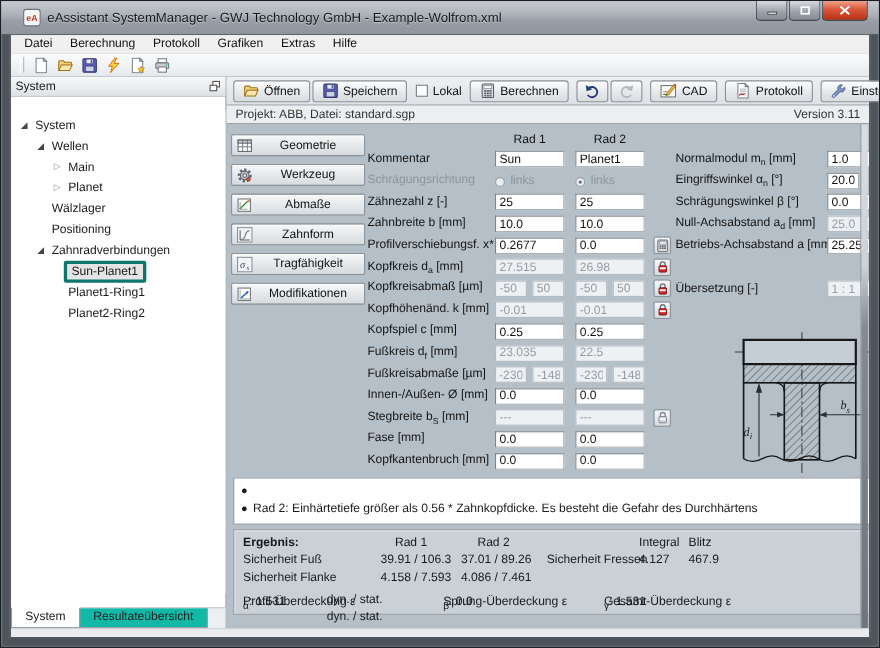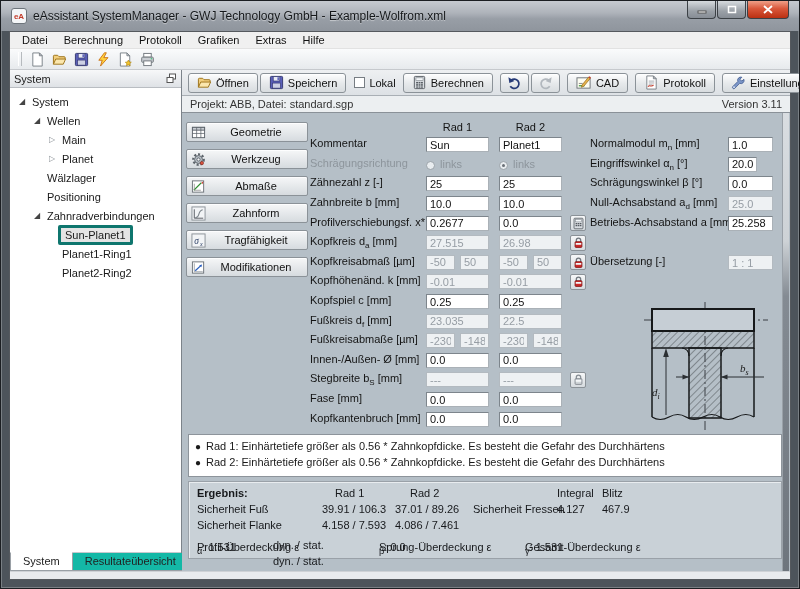--- a/index.html
+++ b/index.html
@@ -2,21 +2,21 @@
 <html><head>
 <meta charset="utf-8">
 <style>
   html,body{margin:0;padding:0;background:#6b7076;font-family:"Liberation Sans","DejaVu Sans",sans-serif;}
   *{box-sizing:border-box;}
   .win{position:relative;width:800px;height:589px;background:#4d545b;border:1px solid #1b1e22;
        box-shadow:inset 0 0 0 1px rgba(255,255,255,.25);overflow:hidden;}
   
   .titlebar{position:absolute;left:0;top:0;right:0;height:30px;
     background:linear-gradient(180deg,#c6cad0 0%,#aeb3ba 40%,#989ea6 60%,#8f959d 100%);
-    display:flex;align-items:center;padding:0 6px;}
+    display:flex;align-items:center;padding:0 16px;}
   .appicon{width:16px;height:16px;margin:0 6px 0 4px;background:#f4f6f8;border:1px solid #6d747b;border-radius:3px;
     font-size:8px;font-weight:bold;color:#c23b2a;display:flex;align-items:center;justify-content:center;}
   .wtitle{font-size:12px;color:#14171a;text-shadow:0 1px 1px rgba(255,255,255,.5);white-space:nowrap;}
   .wbtns{position:absolute;right:10px;top:0;display:flex;}
   .wbtn{width:29px;height:18px;border:1px solid #3c4146;border-top:none;border-radius:0 0 4px 4px;
     background:linear-gradient(180deg,#d6dade,#9aa0a7 60%,#878d95);display:flex;align-items:center;justify-content:center;margin-left:1px;}
   .wbtn.close{width:42px;background:linear-gradient(180deg,#f0a088,#d9573a 45%,#bb3012);}
   .wbtn svg{display:block;}
   
   .client{position:absolute;left:8px;top:30px;right:8px;bottom:8px;background:#f0f0f0;border:1px solid #55595e;
@@ -24,21 +24,21 @@
   .menubar{height:17px;background:#f0f0f0;display:flex;align-items:center;font-size:11px;color:#111;
     border-bottom:1px solid #e2e2e2;padding-left:4px;}
   .menu-item{padding:1px 8px;}
   .topbar{height:21px;background:linear-gradient(180deg,#fafbfc,#e7eaed);border-bottom:1px solid #c6c9cd;
     display:flex;align-items:center;padding-left:4px;}
   .grip{width:4px;height:14px;margin:0 4px;border-left:1px solid #fff;border-right:1px solid #b6babe;}
   .toolbtn{width:22px;height:19px;display:flex;align-items:center;justify-content:center;border:1px solid transparent;border-radius:2px;}
   .icon svg{display:block;}
   .body{flex:1;display:flex;min-height:0;}
   
-  .sidebar{width:172px;display:flex;flex-direction:column;border-right:1px solid #7c838a;background:#fff;}
+  .sidebar{width:196px;display:flex;flex-direction:column;border-right:1px solid #7c838a;background:#fff;gap:12px;}
   .sidehead{height:18px;background:linear-gradient(180deg,#f7f8f9,#dfe2e6);border-bottom:1px solid #b9bdc2;
     display:flex;align-items:center;font-size:11px;color:#222;padding:0 4px;}
   .sidehead .spacer{flex:1;}
   .tree{flex:1;background:#fff;padding-top:4px;font-size:11px;color:#1a1a1a;overflow:hidden;}
   .tree-row{height:19px;display:flex;align-items:center;white-space:nowrap;}
   .tree-arrow{width:12px;display:inline-block;font-size:8px;color:#444;text-align:center;flex:none;}
   .tree-arrow.collapsed{color:#8a9096;}
   .tree-label{padding:1px 4px;}
   .tree-row.selected .tree-label{background:#e4e4e4;border:3px solid #0f766e;border-radius:2px;}
   .tabs{height:19px;display:flex;background:#eceef0;border-top:1px solid #c6c9cd;font-size:11px;}
@@ -669,21 +669,20 @@
             <polygon points="59,76 52.5,73.4 52.5,78.6" fill="#2b2f33"></polygon>
             <line x1="91" y1="76" x2="134" y2="76" stroke="#2b2f33" stroke-width="1"></line>
             <polygon points="91,76 97.5,73.4 97.5,78.6" fill="#2b2f33"></polygon>
             <text x="22" y="95" font-family="Liberation Serif, serif" font-style="italic" font-size="11" fill="#1a1a1a"><tspan>d</tspan><tspan dy="3" font-size="8">i</tspan></text>
             <text x="110" y="71" font-family="Liberation Serif, serif" font-style="italic" font-size="11" fill="#1a1a1a"><tspan>b</tspan><tspan dy="3" font-size="8">s</tspan></text>
           </svg>
 
           <div class="warnbox">
             <div class="warnline">
               <span class="bullet">●</span>
-              <span>Rad 1: Einhärtetiefe größer als 0.56 * Zahnkopfdicke. Es besteht die Gefahr des Durchhärtens</span>
             </div>
             <div class="warnline">
               <span class="bullet">●</span>
               <span>Rad 2: Einhärtetiefe größer als 0.56 * Zahnkopfdicke. Es besteht die Gefahr des Durchhärtens</span>
             </div>
           </div>
 
           <div class="resultbox">
             <span class="rr0 c0 bold">Ergebnis:</span>
             <span class="rr0 c1" style="left:146px;">Rad 1</span>

